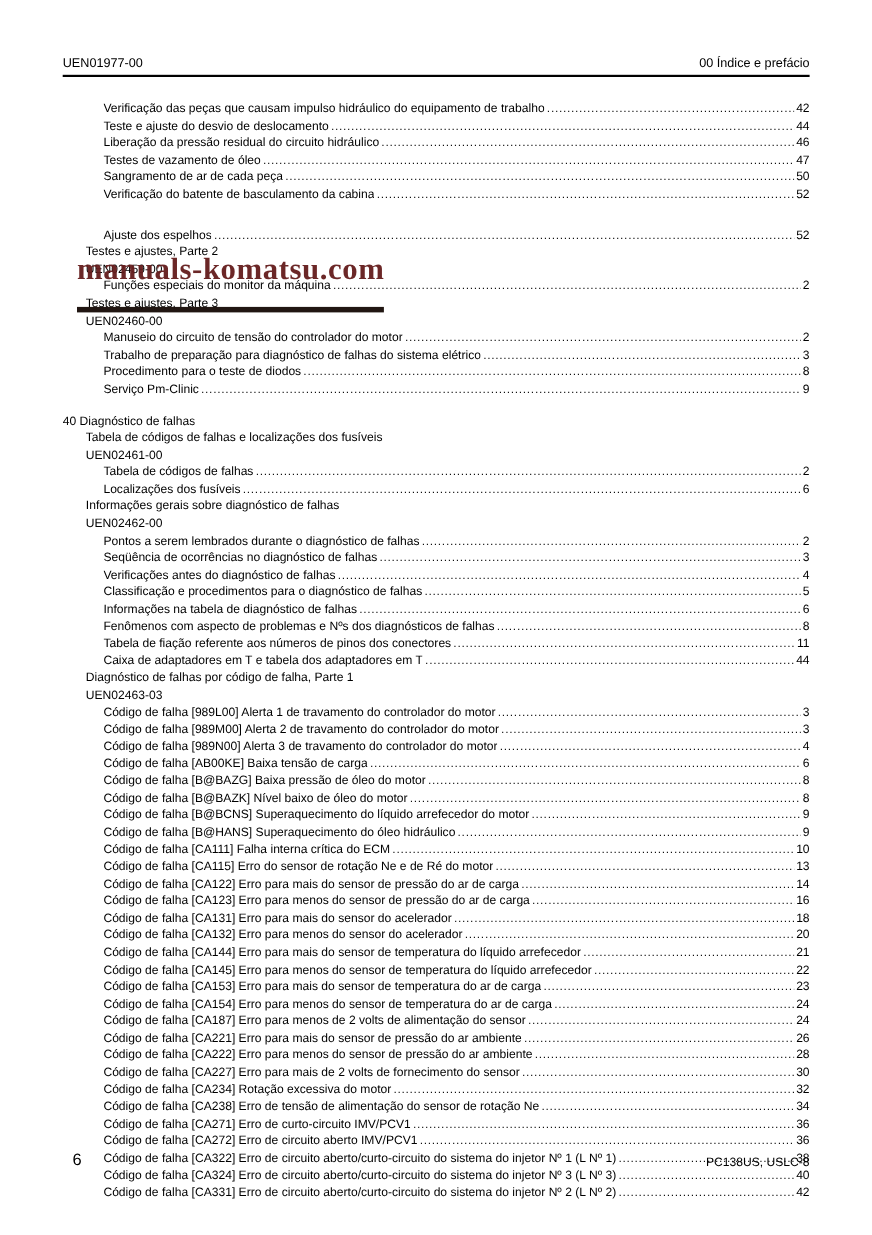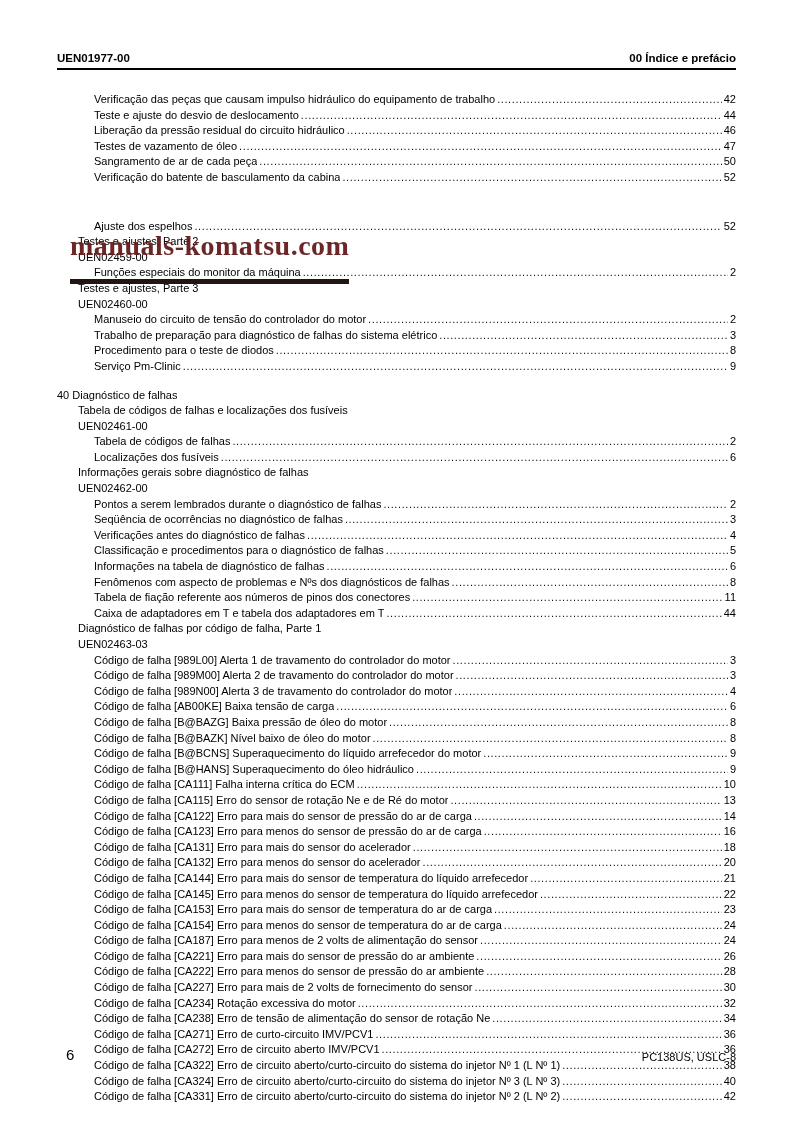--- a/index.html
+++ b/index.html
@@ -8,21 +8,21 @@
     width: 793px; height: 1123px;
     background: #ffffff;
     position: relative;
     overflow: hidden;
     font-family: "Liberation Sans", sans-serif;
     color: #000;
   }
   .header {
     display: flex; justify-content: space-between; align-items: baseline;
     padding: 52px 57px 0 57px;
-    font-size: 11.5px; font-weight: bold;
+    font-size: 11.5px; font-weight: normal;
   }
   .rule {
     border: 0; border-top: 2px solid #000;
     margin: 4px 57px 0 57px;
   }
   .toc {
     padding: 22px 57px 0 57px;
     font-size: 11px;
   }
   .toc-row {
@@ -35,21 +35,21 @@
     flex: 1 1 0; min-width: 10px;
     overflow: hidden;
     letter-spacing: 0.6px;
     margin: 0 2px;
     color: #111;
   }
   .toc-right { flex: 0 0 auto; text-align: right; }
   .lvl0 { padding-left: 0; text-align: center; }
   .lvl1 { padding-left: 19px; flex-direction: column; }
   .lvl2 { padding-left: 37px; }
-  .gap-lg { margin-top: 33px; }
+  .gap-lg { margin-top: 21px; }
   .gap-md { margin-top: 13px; }
   .watermark {
     position: absolute; left: 70px; top: 231px;
     font-family: "Liberation Serif", serif;
     font-size: 28px; font-weight: bold;
     color: #641c1c;
     border-bottom: 5px solid #160a06;
     padding-bottom: 19px;
     line-height: 1.05;
     opacity: 0.95;

